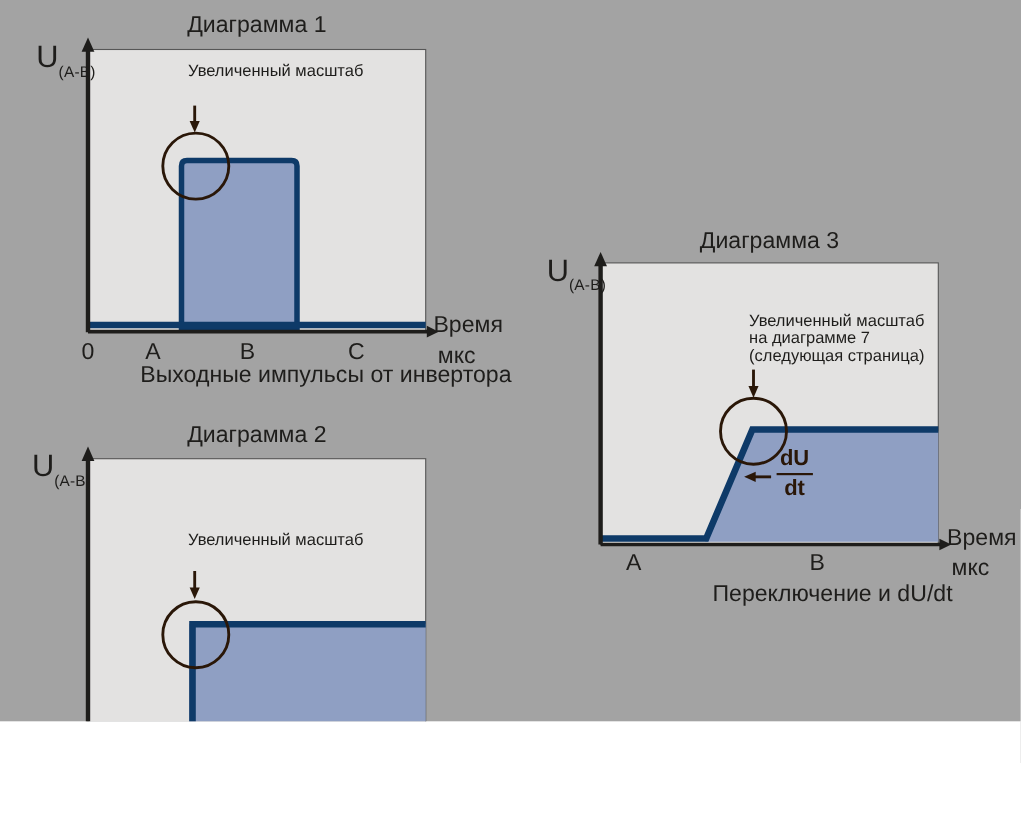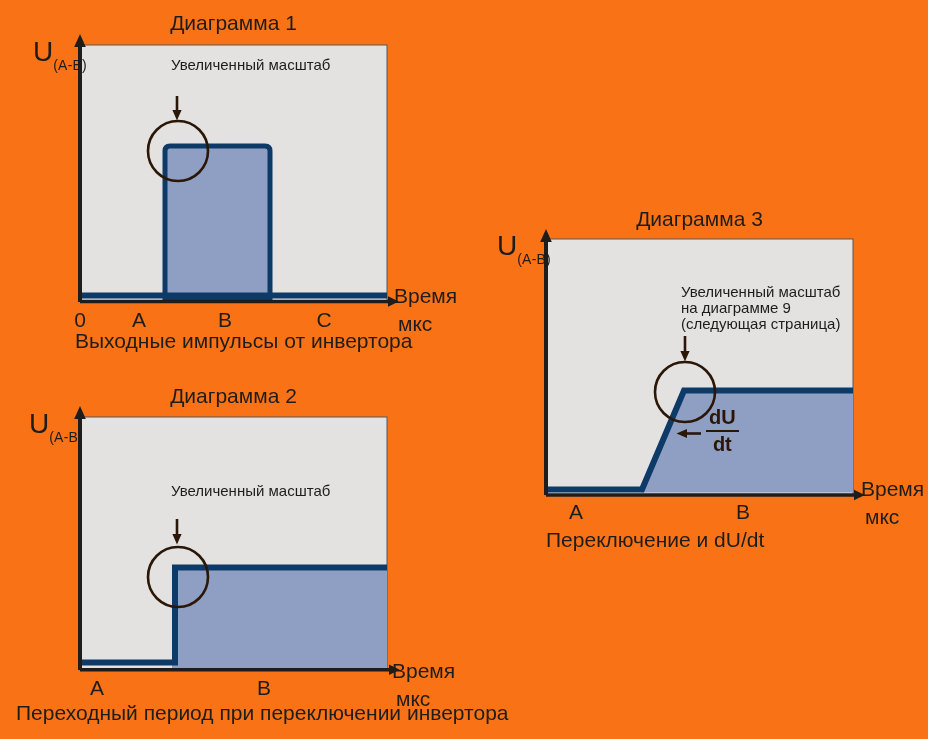--- a/index.html
+++ b/index.html
@@ -1,34 +1,34 @@
 <!DOCTYPE html>
 <html style="--panel: #e3e2e1; --blue: #8f9fc3; --navy: #0e3a68; --ink: #1e1d1b; --dark: #2a1708;"><head>
 <meta charset="utf-8">
 <style>
   html,body{margin:0;padding:0;background:#ffffff;}
   .stage{
-    position:relative;width:928px;height:739px;background:#f97316;overflow:hidden;
+    position:relative;width:928px;height:656px;background:#a3a3a3;overflow:hidden;
     font-family:"Liberation Sans", sans-serif;color:var(--ink,#1e1d1b);
   }
   .gfx{position:absolute;left:0;top:0;width:928px;height:739px;}
   .panel{fill:var(--panel,#e3e2e1);stroke:#565656;stroke-width:1;}
   .pulse{fill:var(--blue,#8f9fc3);stroke:var(--navy,#0e3a68);stroke-width:5;}
   .bluefill{fill:var(--blue,#8f9fc3);stroke:none;}
   .sig{fill:none;stroke:var(--navy,#0e3a68);stroke-width:6;}
   .axis{fill:none;stroke:var(--ink,#1e1d1b);stroke-width:3.4;}
   .axisv{fill:none;stroke:var(--ink,#1e1d1b);stroke-width:4;}
   .ahead{fill:var(--ink,#1e1d1b);stroke:none;}
   .annline{fill:none;stroke:var(--dark,#2a1708);stroke-width:2.6;}
   .annhead{fill:var(--dark,#2a1708);stroke:none;}
   .zoomcircle{fill:none;stroke:var(--dark,#2a1708);stroke-width:2.6;}
 
   .txt{position:absolute;white-space:nowrap;}
   .title{font-size:21px;text-align:center;}
-  .caption{font-size:21px;text-align:left;}
+  .caption{font-size:21px;text-align:right;}
   .ylab{font-size:28px;}
   .ylab .usub{font-size:14px;position:relative;top:9px;letter-spacing:0.2px;}
   .ann{font-size:15px;line-height:18px;}
   .ann3{font-size:15px;line-height:16px;}
   .tick{font-size:21px;width:26px;text-align:center;}
   .axname{font-size:21px;}
   .frac{font-size:20px;color:var(--dark,#2a1708);text-align:center;font-weight:bold;}
   .frac .num{display:block;border-bottom:2.5px solid var(--dark,#2a1708);padding:0 3px 1px 3px;}
   .frac .den{display:block;padding-top:1px;text-align:center;}
 </style>
@@ -107,21 +107,21 @@
     <div class="txt axname" style="left:392px;top:659px;">Время</div>
     <div class="txt axname" style="left:396px;top:687px;">мкс</div>
     <div class="txt caption" style="left:16px;top:701px;width:478px;">Переходный период при переключении инвертора</div>
   </div>
 
   <div>
     <div class="txt title" style="left:546px;top:207px;width:307px;">Диаграмма 3</div>
     <div class="txt ylab" style="left:497px;top:230px;"><span>U</span><span class="usub">(A-B)</span></div>
     <div class="txt ann3" style="left:681px;top:284px;">
       <div>Увеличенный масштаб</div>
-      <div>на диаграмме 9</div>
+      <div>на диаграмме 7</div>
       <div>(следующая страница)</div>
     </div>
     <div class="txt frac" style="left:706px;top:406px;">
       <span class="num">dU</span>
       <span class="den">dt</span>
     </div>
     <div class="txt tick" style="left:563px;top:500px;">A</div>
     <div class="txt tick" style="left:730px;top:500px;">B</div>
     <div class="txt axname" style="left:861px;top:477px;">Время</div>
     <div class="txt axname" style="left:865px;top:505px;">мкс</div>

